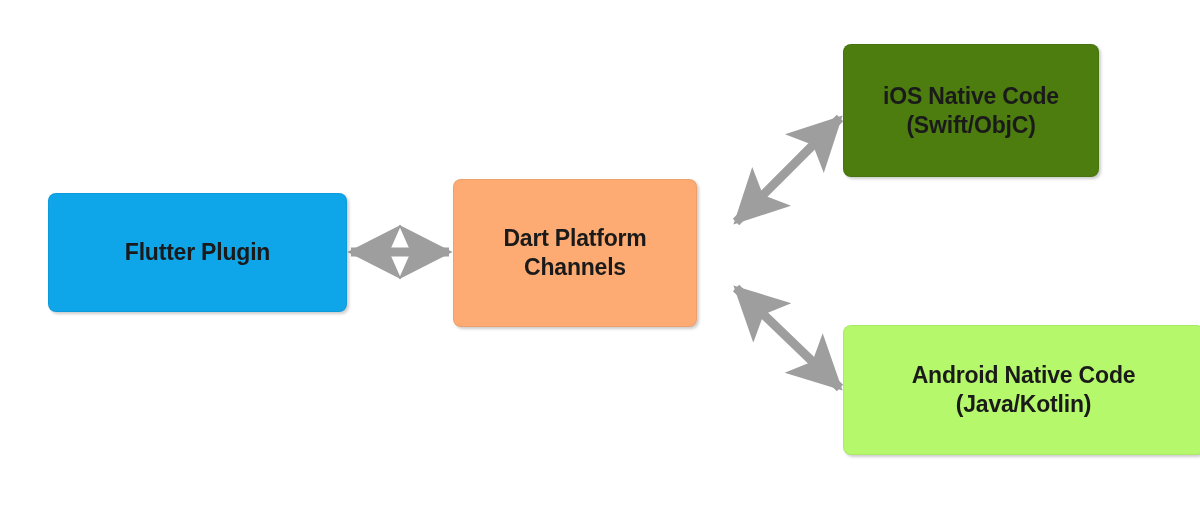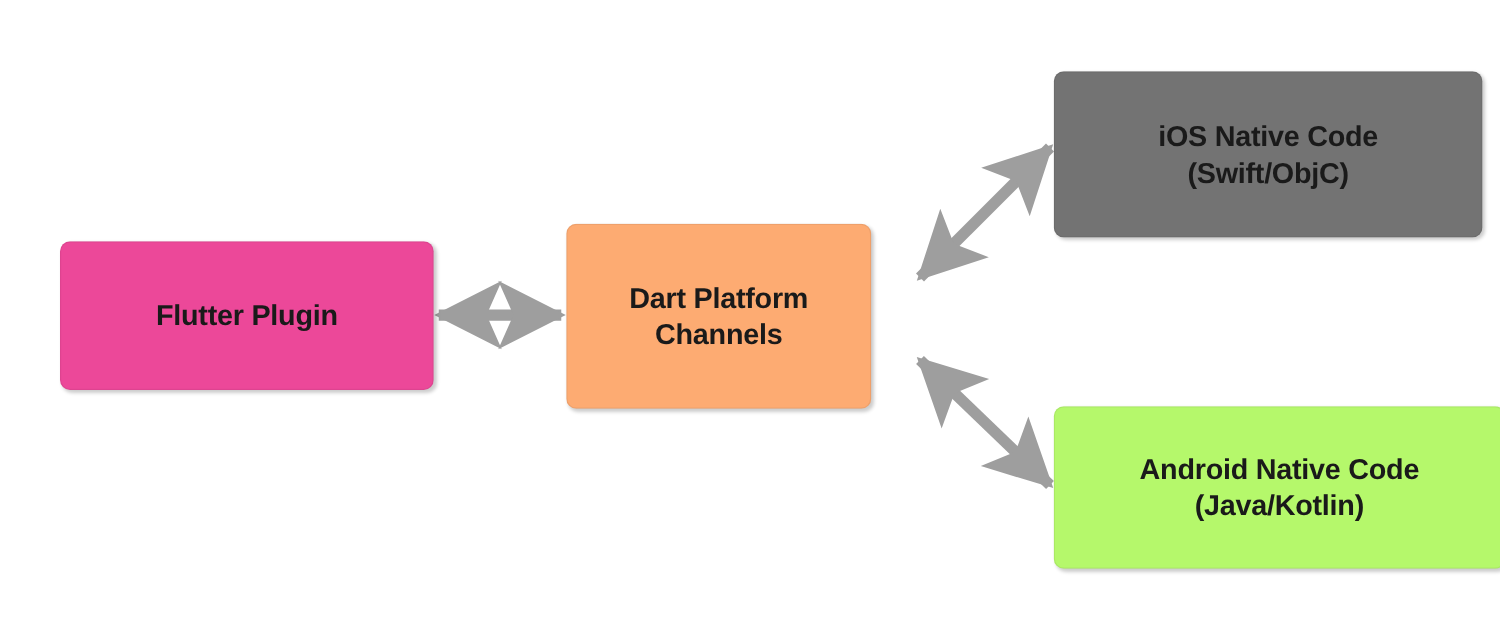--- a/index.html
+++ b/index.html
@@ -60,30 +60,30 @@
       </marker>
     </defs>
 
     <line x1="351" y1="252" x2="449" y2="252" stroke="#9e9e9e" stroke-width="9" marker-start="url(#ah-start)" marker-end="url(#ah-end)"></line>
 
     <line x1="736" y1="222" x2="840" y2="118" stroke="#9e9e9e" stroke-width="9" marker-start="url(#ah-start)" marker-end="url(#ah-end)"></line>
 
     <line x1="736" y1="288" x2="840" y2="388" stroke="#9e9e9e" stroke-width="9" marker-start="url(#ah-start)" marker-end="url(#ah-end)"></line>
   </svg>
 
-  <div class="node" style="left:48px; top:193px; width:299px; height:119px; background:#ec4899;">
+  <div class="node" style="left:48px; top:193px; width:299px; height:119px; background:#0ea5e9;">
     <span class="node-label">Flutter Plugin</span>
   </div>
 
   <div class="node" style="left:453px; top:179px; width:244px; height:148px; background:#fdab72;">
     <span class="node-label">Dart Platform
 Channels</span>
   </div>
 
-  <div class="node" style="left:843px; top:44px; width:343px; height:133px; background:#737373;margin-top:13px;">
+  <div class="node" style="left:843px; top:44px; width:256px; height:133px; background:#4d7c0f;">
     <span class="node-label">iOS Native Code
 (Swift/ObjC)</span>
   </div>
 
   <div class="node" style="left:843px; top:325px; width:361px; height:130px; background:#b5f86b;">
     <span class="node-label">Android Native Code
 (Java/Kotlin)</span>
   </div>
 
 </div>

